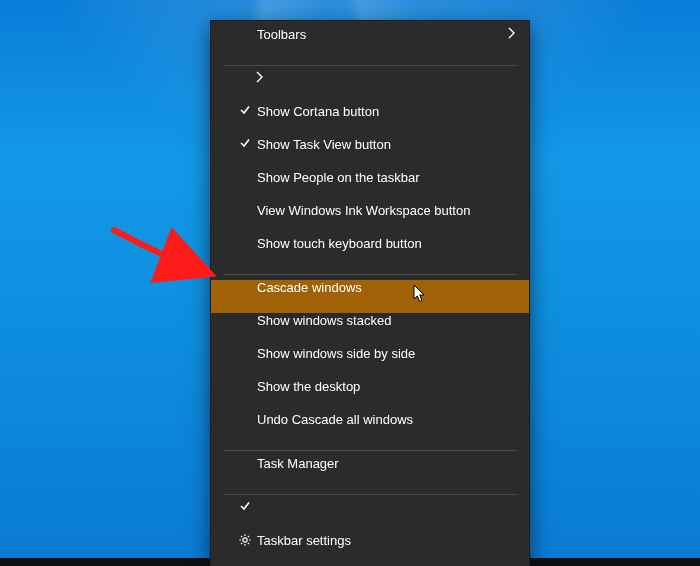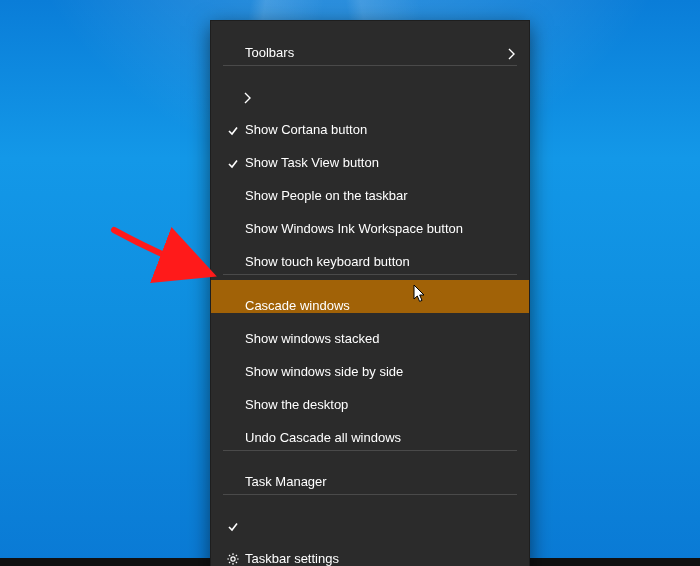--- a/index.html
+++ b/index.html
@@ -39,23 +39,23 @@
     left: 210px;
     width: 320px;
     background: #2b2b2b;
     box-shadow: 0 6px 20px rgba(0,0,0,0.55);
     border: 1px solid #1e1e1e;
     padding: 6px 0;
     z-index: 5;
   }
   .item {
     display: flex;
-    align-items: flex-end;
+    align-items: flex-start;
     height: 33px;
-    padding: 0 14px 0 12px;
+    padding: 0 14px 0 24px;
     color: #ffffff;
     cursor: default;
     position: relative;
   }
   .item.hover { background: #a16207; }
   .item .ic {
     width: 20px;
     display: flex;
     justify-content: center;
     align-items: center;
@@ -135,21 +135,21 @@
     <span class="lbl">Show Task View button</span>
   </div>
 
   <div class="item">
     <span class="ic"></span>
     <span class="lbl">Show People on the taskbar</span>
   </div>
 
   <div class="item">
     <span class="ic"></span>
-    <span class="lbl">Show Windows Ink Workspace button</span>
+    <span class="lbl">View Windows Ink Workspace button</span>
   </div>
 
   <div class="item">
     <span class="ic"></span>
     <span class="lbl">Show touch keyboard button</span>
   </div>
 
   <div class="sep"></div>
 
   <div class="item hover">

